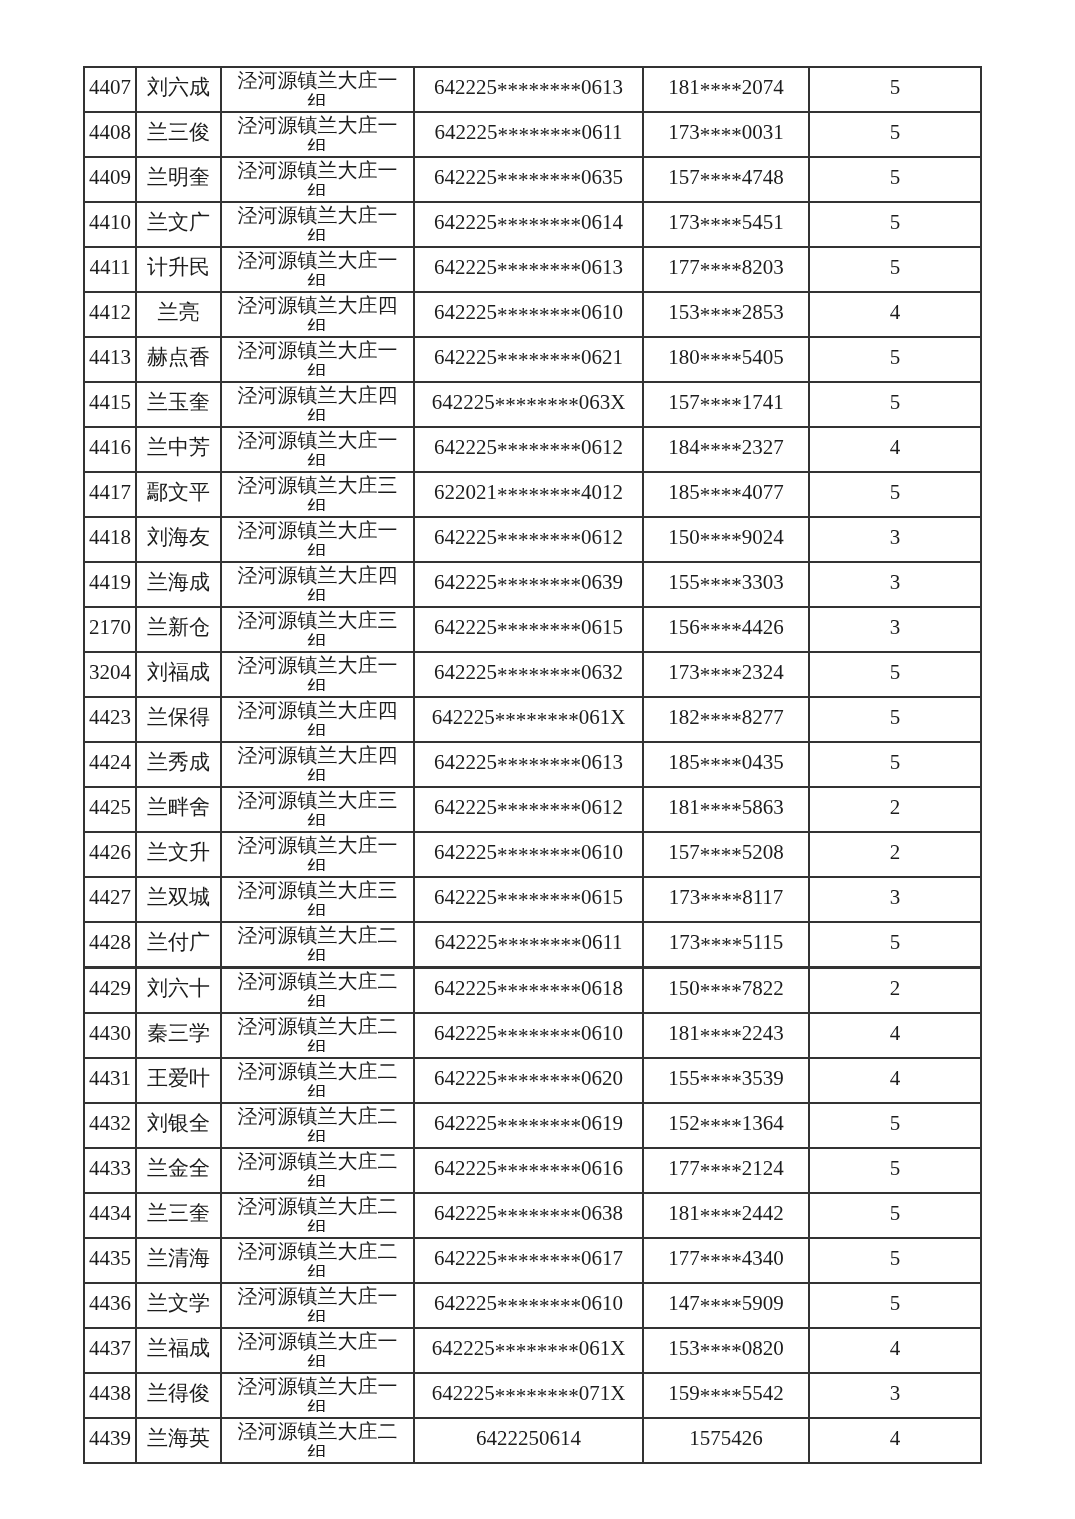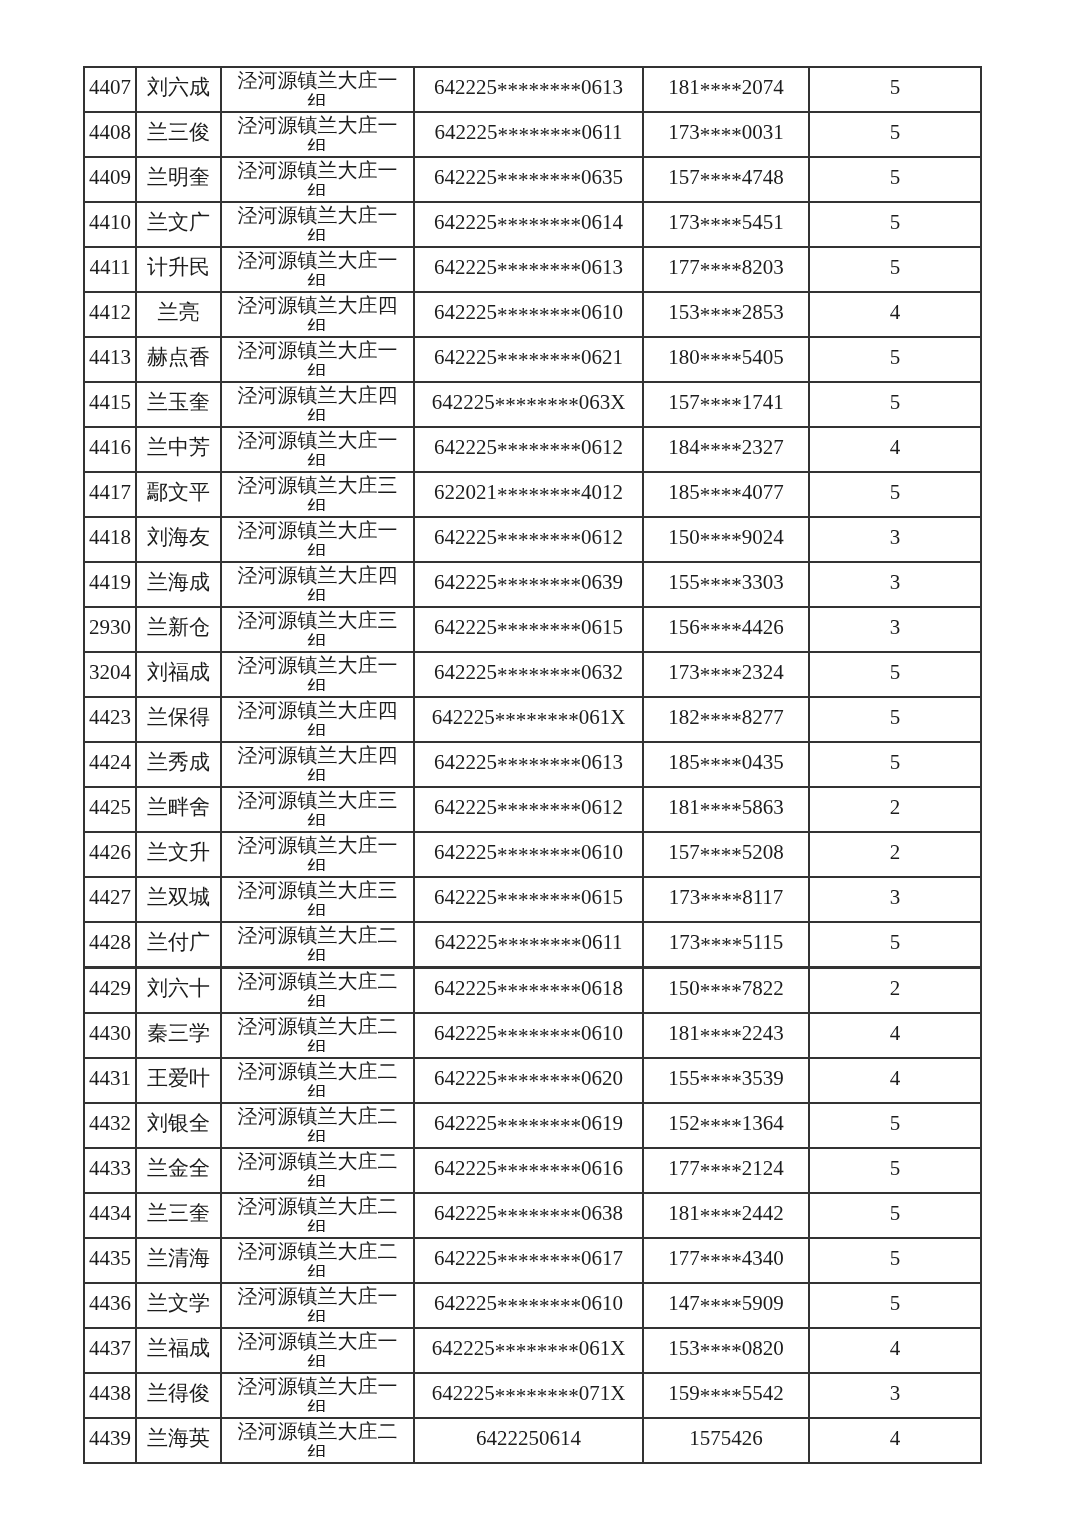--- a/index.html
+++ b/index.html
@@ -186,21 +186,21 @@
     <td class="c-name">兰海成</td>
     <td class="c-addr">
       <div class="addr-clip">泾河源镇兰大庄四组</div>
     </td>
     <td class="c-idnum">642225<span class="ast">********</span>0639</td>
     <td class="c-phone">155<span class="ast">****</span>3303</td>
     <td class="c-count">3</td>
   </tr>
 
   <tr>
-    <td class="c-seq">2930</td>
+    <td class="c-seq">2170</td>
     <td class="c-name">兰新仓</td>
     <td class="c-addr">
       <div class="addr-clip">泾河源镇兰大庄三组</div>
     </td>
     <td class="c-idnum">642225<span class="ast">********</span>0615</td>
     <td class="c-phone">156<span class="ast">****</span>4426</td>
     <td class="c-count">3</td>
   </tr>
 
 

